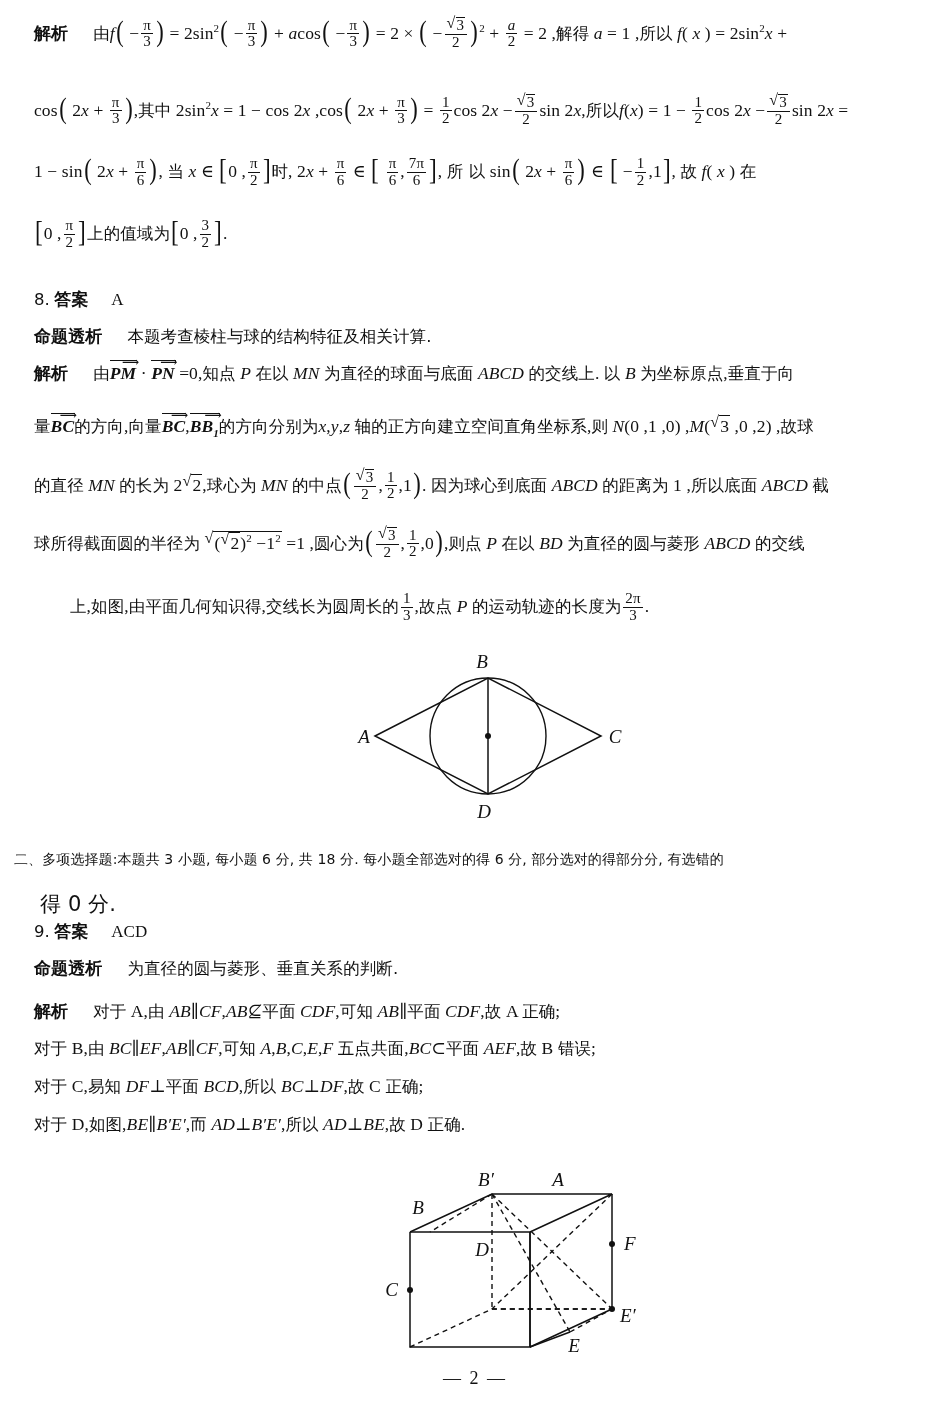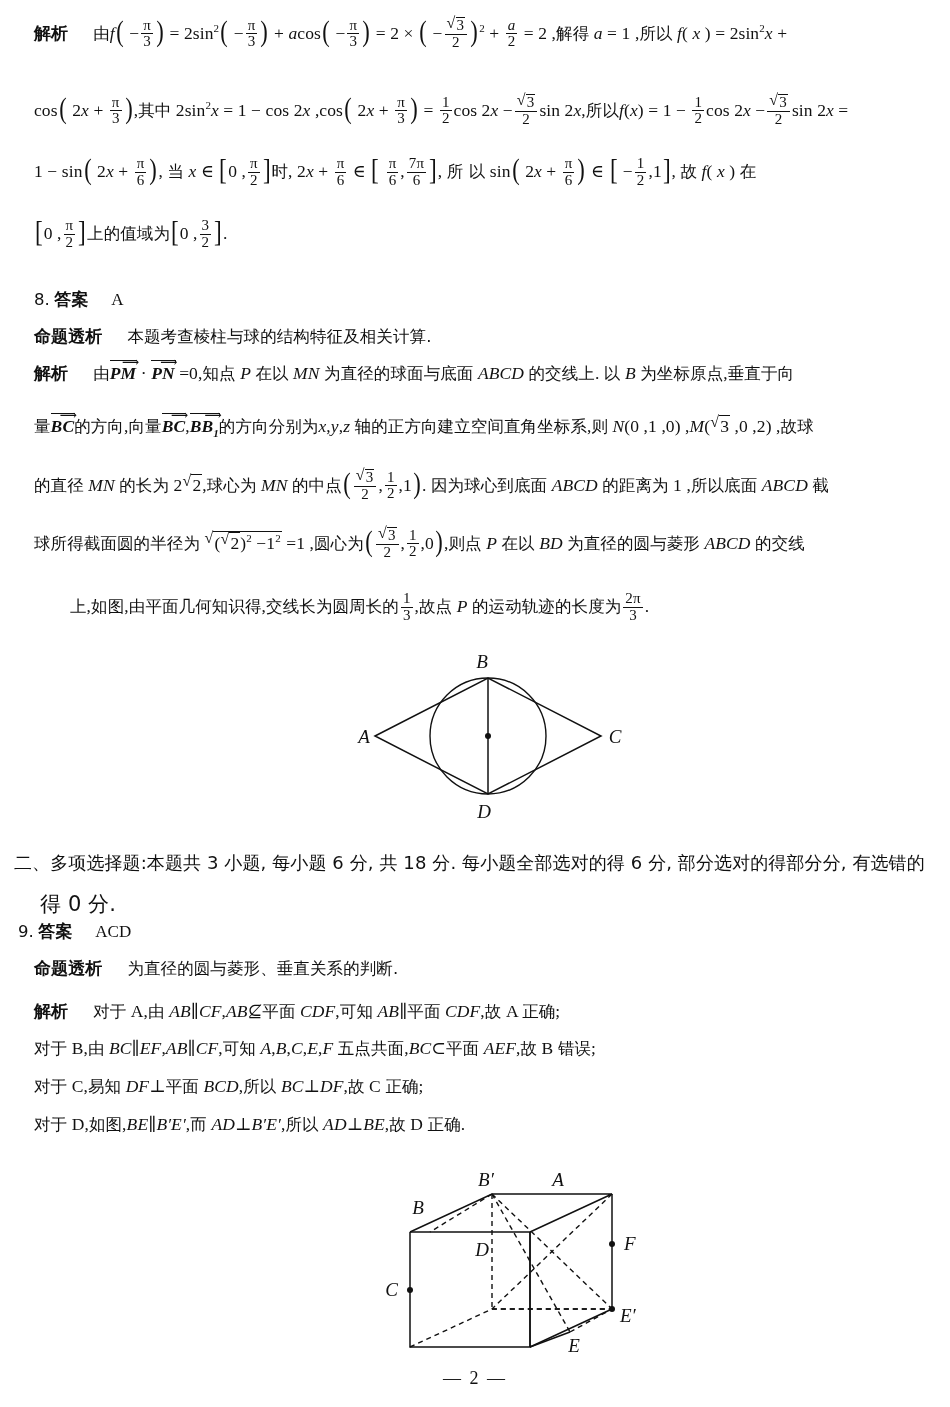--- a/index.html
+++ b/index.html
@@ -131,24 +131,24 @@
       <line class="stroke" x1="133" y1="30" x2="133" y2="146"></line>
 
       <circle class="dot" cx="133" cy="88" r="3"></circle>
       <text class="lbl" x="127" y="20" text-anchor="middle">B</text>
       <text class="lbl" x="9" y="95" text-anchor="middle">A</text>
       <text class="lbl" x="260" y="95" text-anchor="middle">C</text>
       <text class="lbl" x="129" y="170" text-anchor="middle">D</text>
     </svg>
   </div>
 
-  <div class="ln cn" style="left:14px;top:851px;font-size:18px;">二、多项选择题:本题共 3 小题, 每小题 6 分, 共 18 分. 每小题全部选对的得 6 分, 部分选对的得部分分, 有选错的</div>
+  <div class="ln cn" style="left:14px;top:851px;font-size:14px;">二、多项选择题:本题共 3 小题, 每小题 6 分, 共 18 分. 每小题全部选对的得 6 分, 部分选对的得部分分, 有选错的</div>
   <div class="ln cn" style="left:40px;top:890px;font-size:21px;">得 0 分.</div>
 
-  <div class="ln" style="left:18px;top:920px;font-size:17px;text-align:right;">
+  <div class="ln" style="left:34px;top:920px;font-size:17px;text-align:right;">
     <span class="cn">9.</span>
     <span class="cnb">答案</span>
     <span style="display:inline-block;width:14px;"></span>
     <span class="up">ACD</span>
   </div>
 
   <div class="ln" style="left:34px;top:957px;">
     <span class="cnb">命题透析</span>
     <span style="display:inline-block;width:16px;"></span>
     <span class="cn">为直径的圆与菱形、垂直关系的判断.</span>

